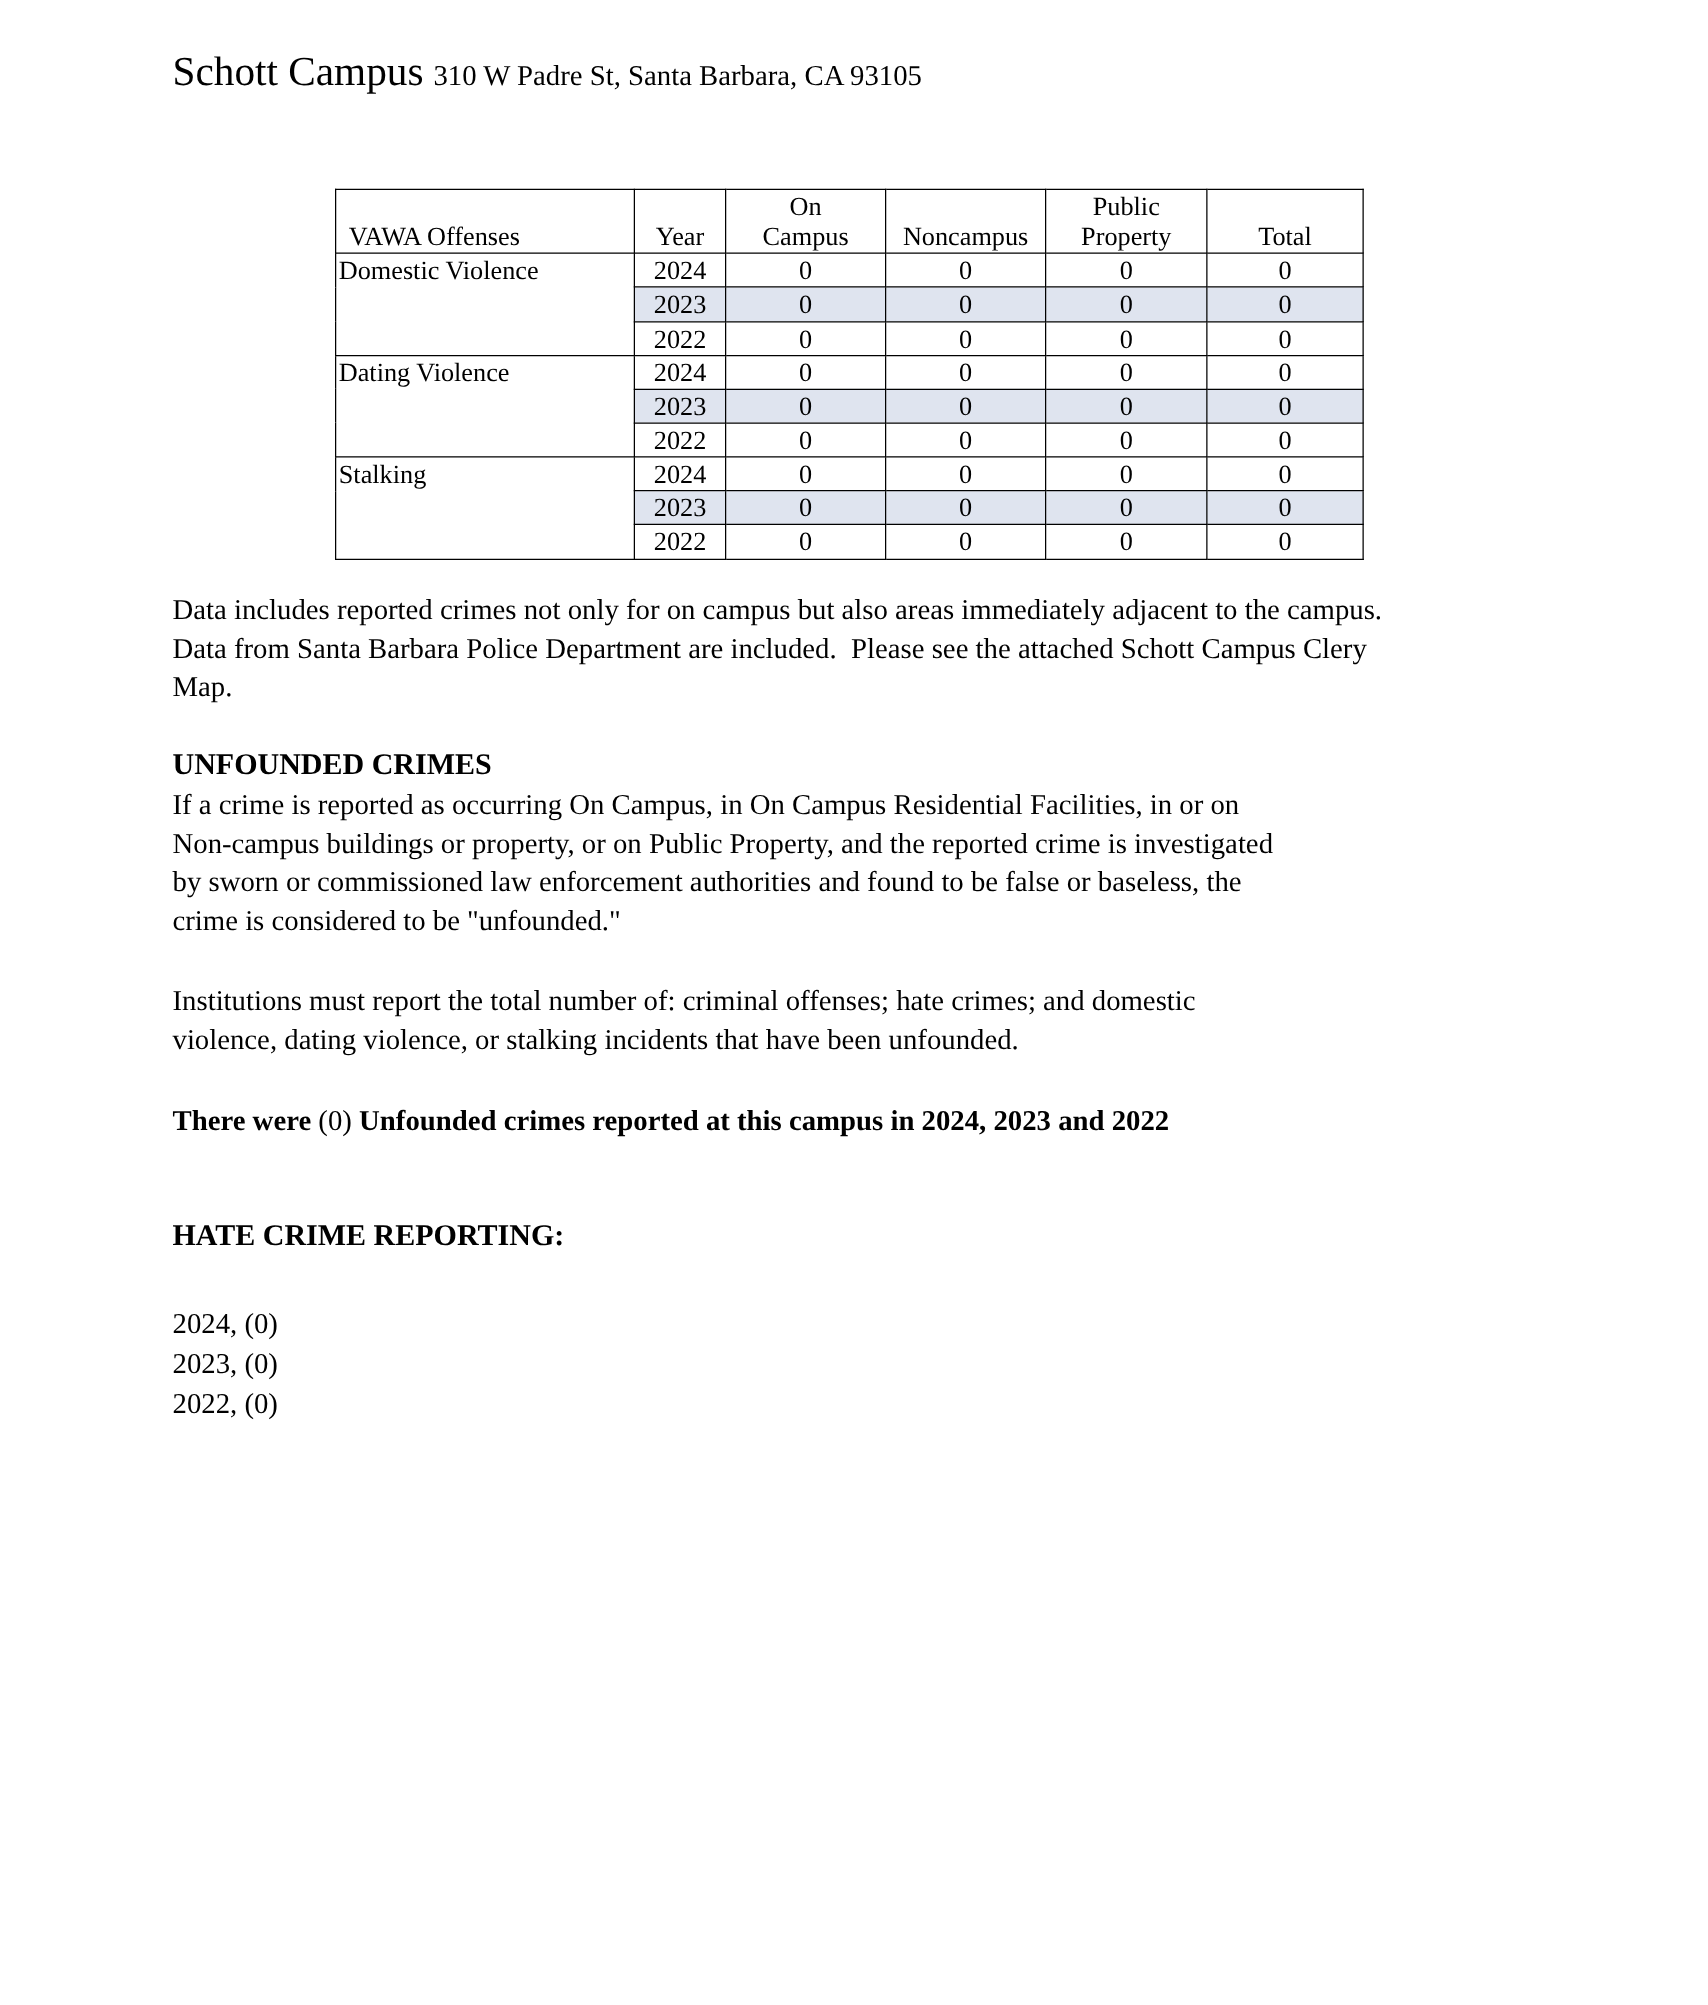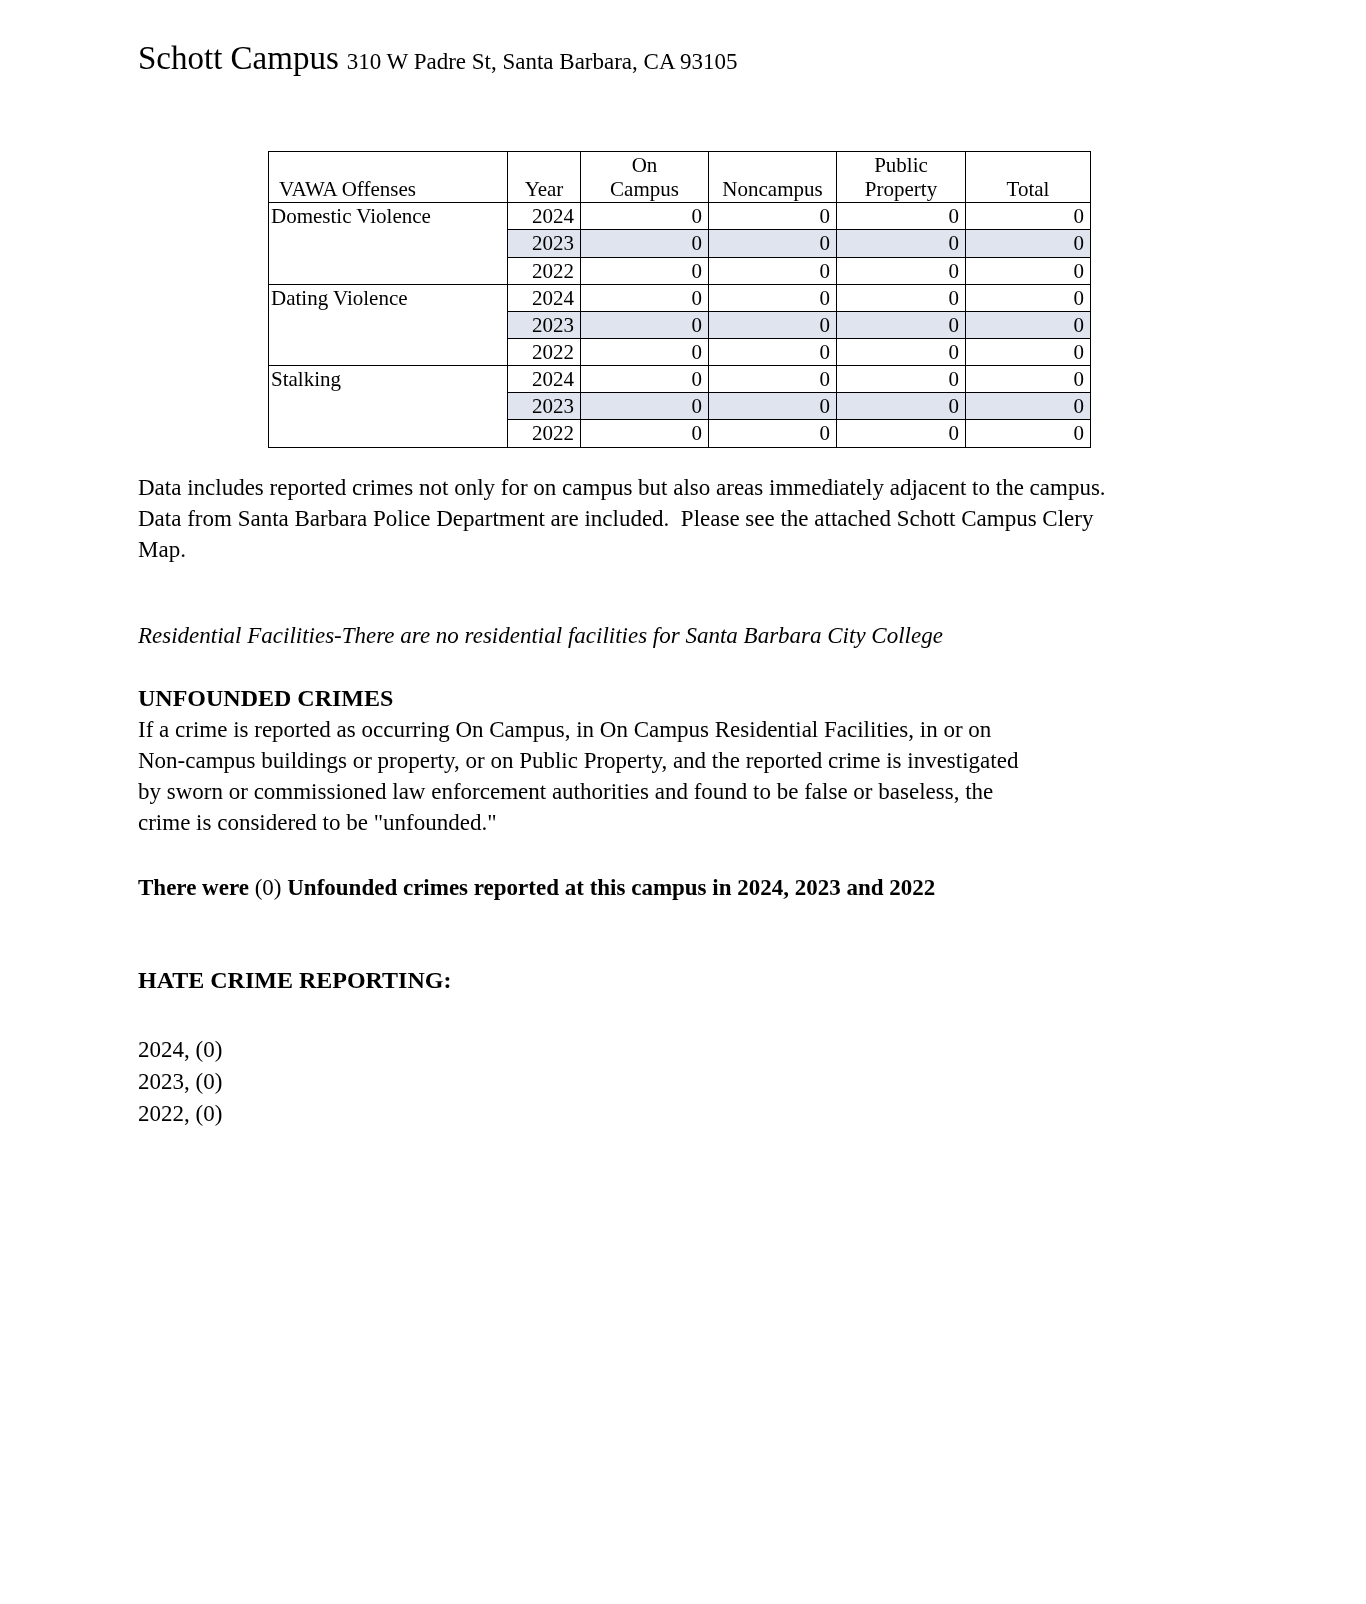--- a/index.html
+++ b/index.html
@@ -39,21 +39,21 @@
     line-height: 1.15;
   }
   table.vawa th {
     font-weight: normal;
     text-align: center;
     vertical-align: bottom;
     white-space: pre-line;
     height: 48px;
   }
   table.vawa th.c-off { text-align: left; padding-left: 10px; }
-  table.vawa td { height: 26px; text-align: right; vertical-align: middle; }
+  table.vawa td { height: 26px; text-align: center; vertical-align: middle; }
   table.vawa td.offense {
     text-align: left;
     vertical-align: top;
     padding-left: 2px;
     background: #ffffff;
   }
   table.vawa tr.shaded td { background: #dfe4ef; }
 
   
   .bodytext {
@@ -172,29 +172,30 @@
         <td>0</td>
       </tr>
     </tbody>
       </table>
   </div>
 
   <div class="bodytext p-data">Data includes reported crimes not only for on campus but also areas immediately adjacent to the campus.
 Data from Santa Barbara Police Department are included.  Please see the attached Schott Campus Clery
 Map.</div>
 
-  <div class="bodytext p-italic">Residential Facilities-There are no residential facilities for Santa Barbara City College</div>
 
   <div class="h-unfounded">UNFOUNDED CRIMES</div>
 
   <div class="bodytext p-unfounded">If a crime is reported as occurring On Campus, in On Campus Residential Facilities, in or on
 Non-campus buildings or property, or on Public Property, and the reported crime is investigated
 by sworn or commissioned law enforcement authorities and found to be false or baseless, the
 crime is considered to be "unfounded."</div>
 
+  <div class="bodytext p-inst">Institutions must report the total number of: criminal offenses; hate crimes; and domestic
+violence, dating violence, or stalking incidents that have been unfounded.</div>
 
   <div class="p-summary"><span>There were </span><span class="zero">(0)</span><span> Unfounded crimes reported at this campus in 2024, 2023 and 2022</span></div>
 
   <div class="h-hate">HATE CRIME REPORTING:</div>
 
   <div class="hate-years">
     <div>2024, (0)</div>
     <div>2023, (0)</div>
     <div>2022, (0)</div>
   </div>

